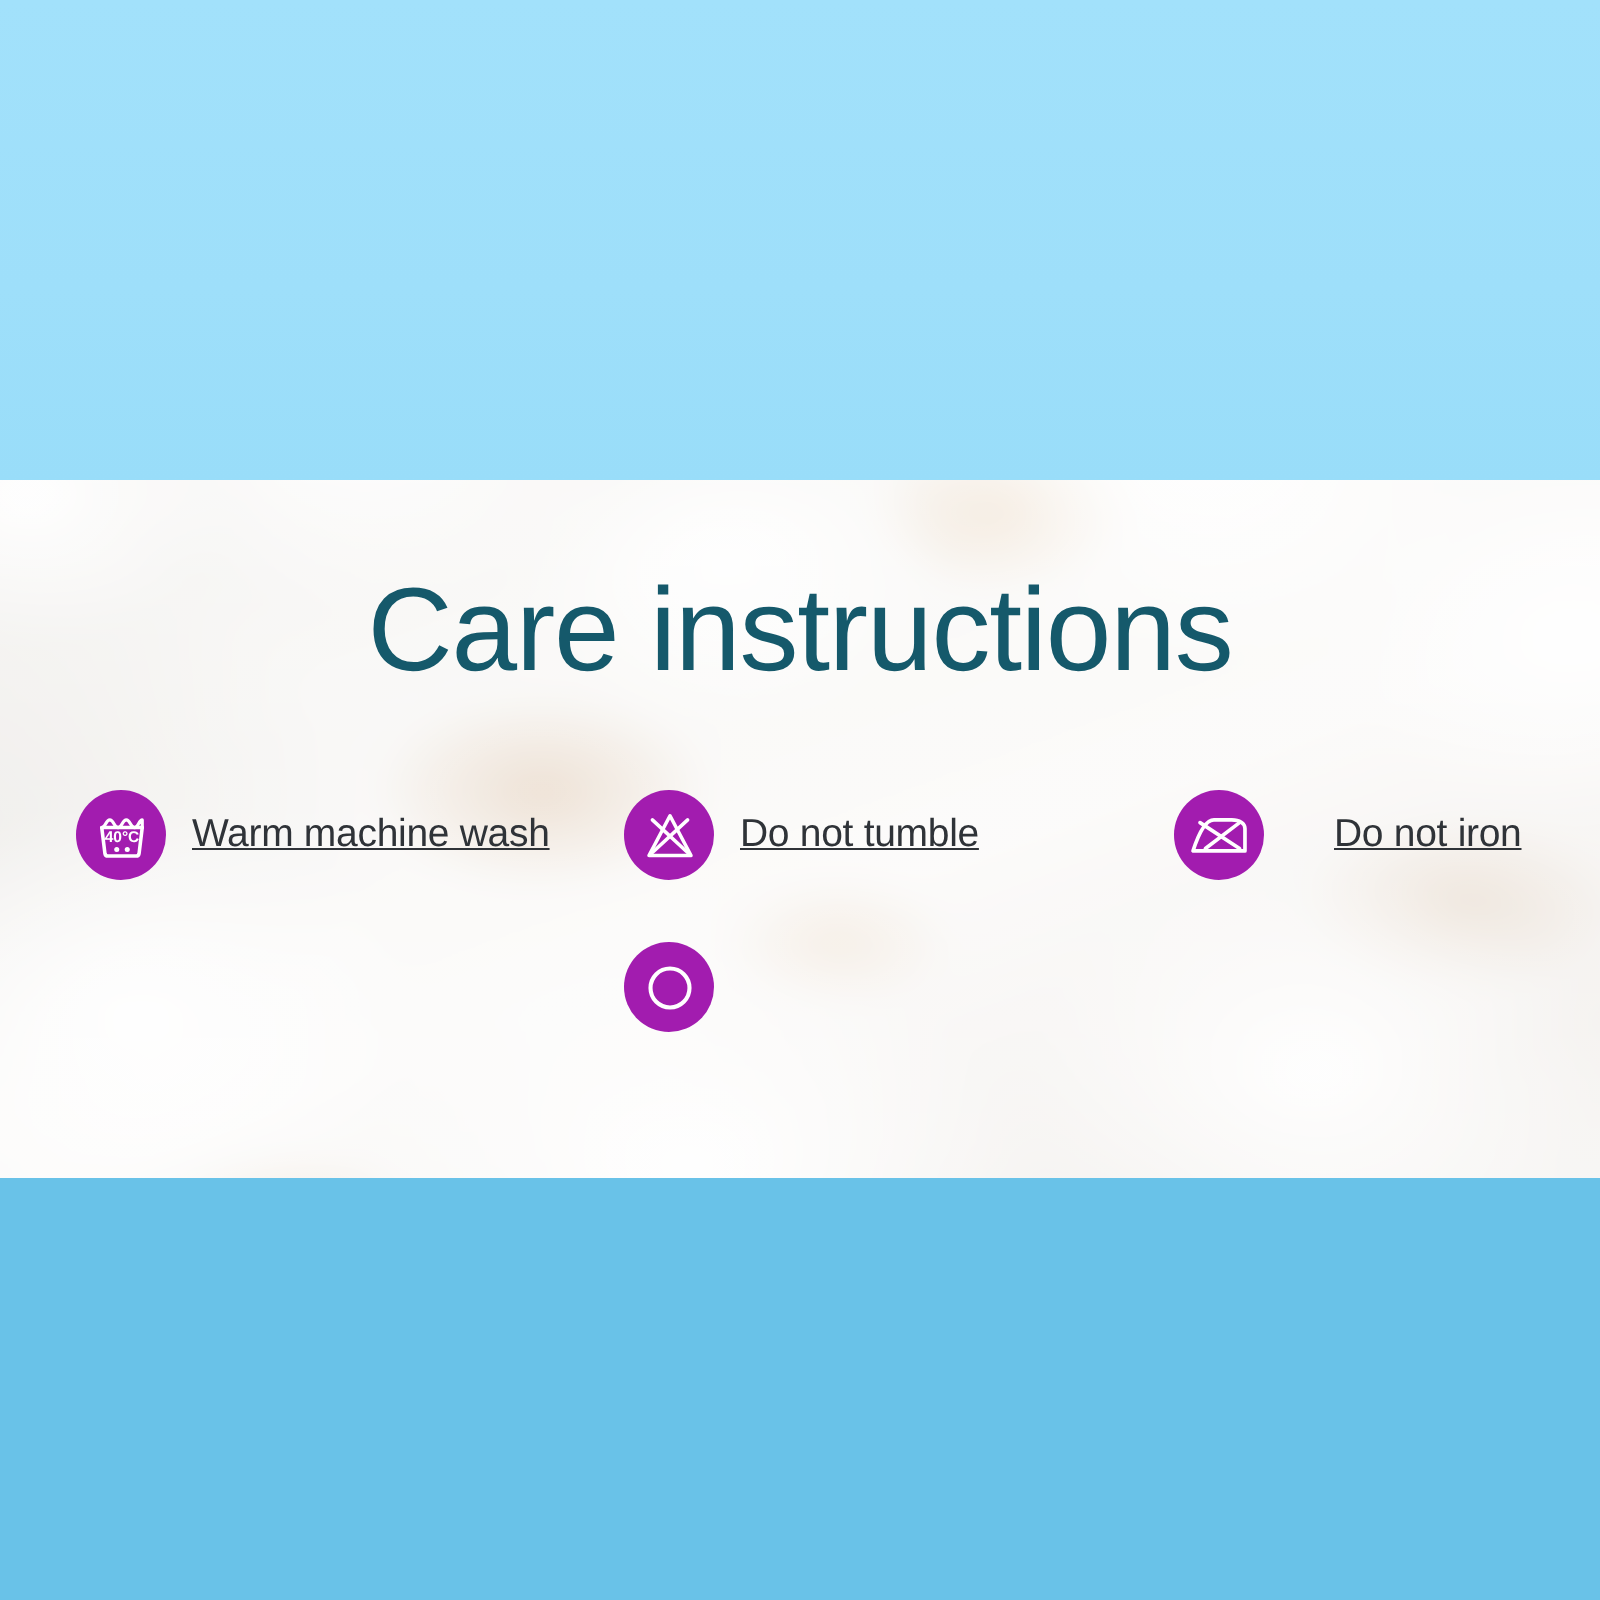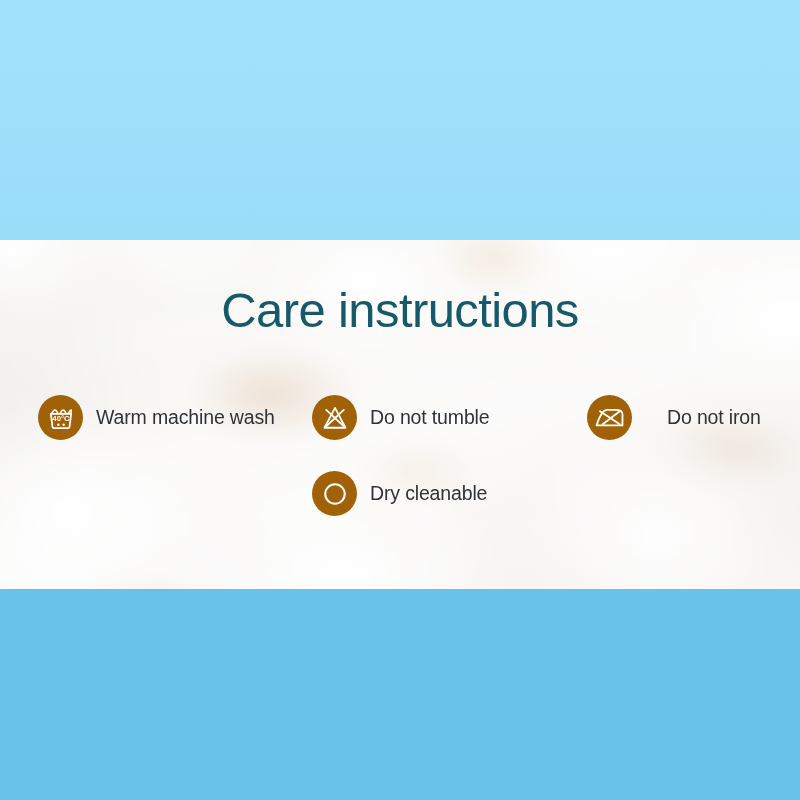--- a/index.html
+++ b/index.html
@@ -83,21 +83,21 @@
     inset: 0;
   }
 
   
   .title {
     position: absolute;
     left: 0;
     top: 46px;
     width: 800px;
     text-align: center;
-    font-size: 49px;
+    font-size: 59px;
     line-height: 1;
     font-weight: 400;
     letter-spacing: -0.6px;
     color: #15596b;
     white-space: nowrap;
   }
 
   
   .rows {
     position: absolute;
@@ -121,33 +121,34 @@
 
   .item.col-1 { left: 38px; }
   .item.col-2 { left: 312px; }
   .item.col-3 { left: 587px; gap: 35px; }
 
   .disc {
     width: 45px;
     height: 45px;
     flex: 0 0 45px;
     border-radius: 50%;
-    background: #a16207;
+    background: #a21caf;
     display: flex;
     align-items: center;
     justify-content: center;
   }
 
   .disc svg { display: block; }
 
   .item-label {
     font-size: 19.5px;
     color: #2f3338;
     white-space: nowrap;
     letter-spacing: -0.15px;
+    text-decoration: underline;
   }
 </style>
 </head>
 <body>
 
 <div id="stage">
 
   <div class="band-top"></div>
   <div class="band-bottom"></div>
 
@@ -214,21 +215,20 @@
 
         <div class="row">
 
 
           <div class="item col-2">
             <span class="disc">
               <svg width="30" height="30" viewBox="0 0 32 32" fill="none" stroke="#ffffff" stroke-width="2.2">
                 <circle cx="16" cy="16" r="10.4"></circle>
               </svg>
             </span>
-            <span class="item-label">Dry cleanable</span>
           </div>
 
         </div>
 
       </div>
     </div>
   </div>
 </div>
 
 </body></html>

